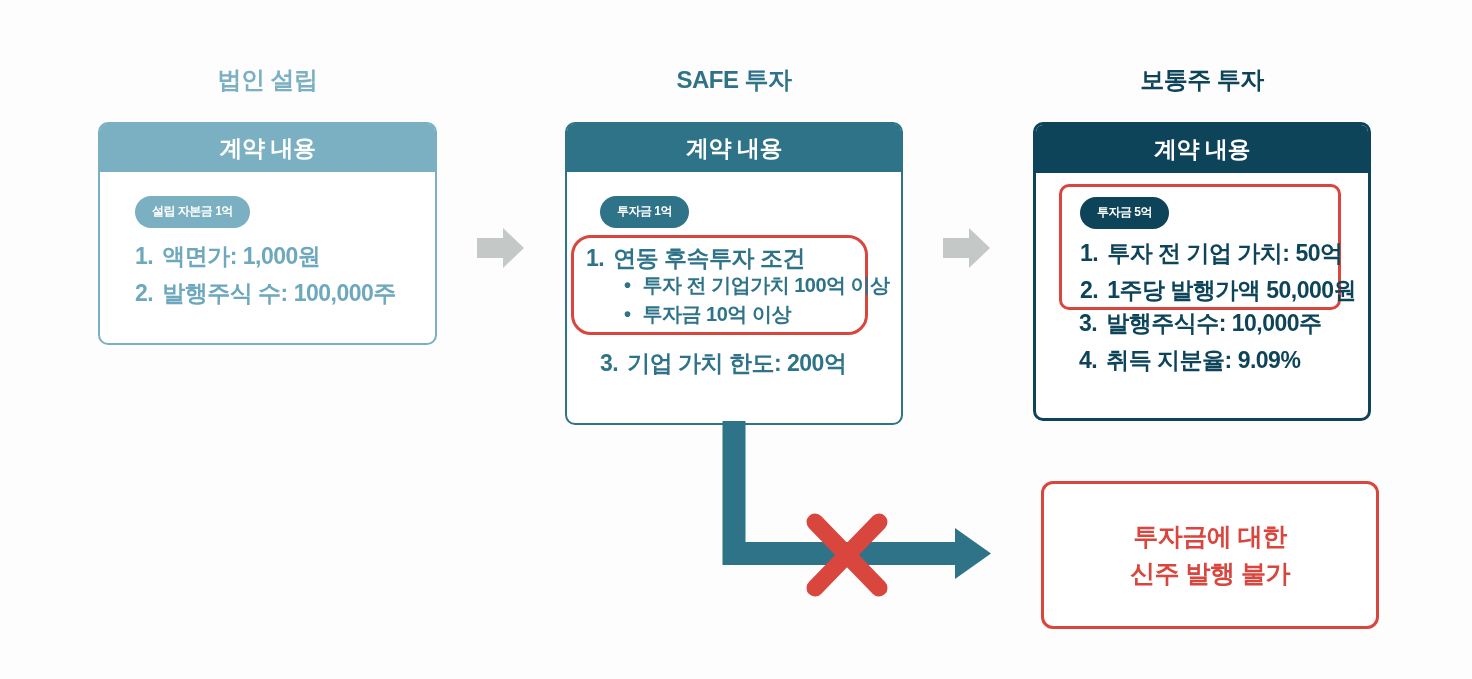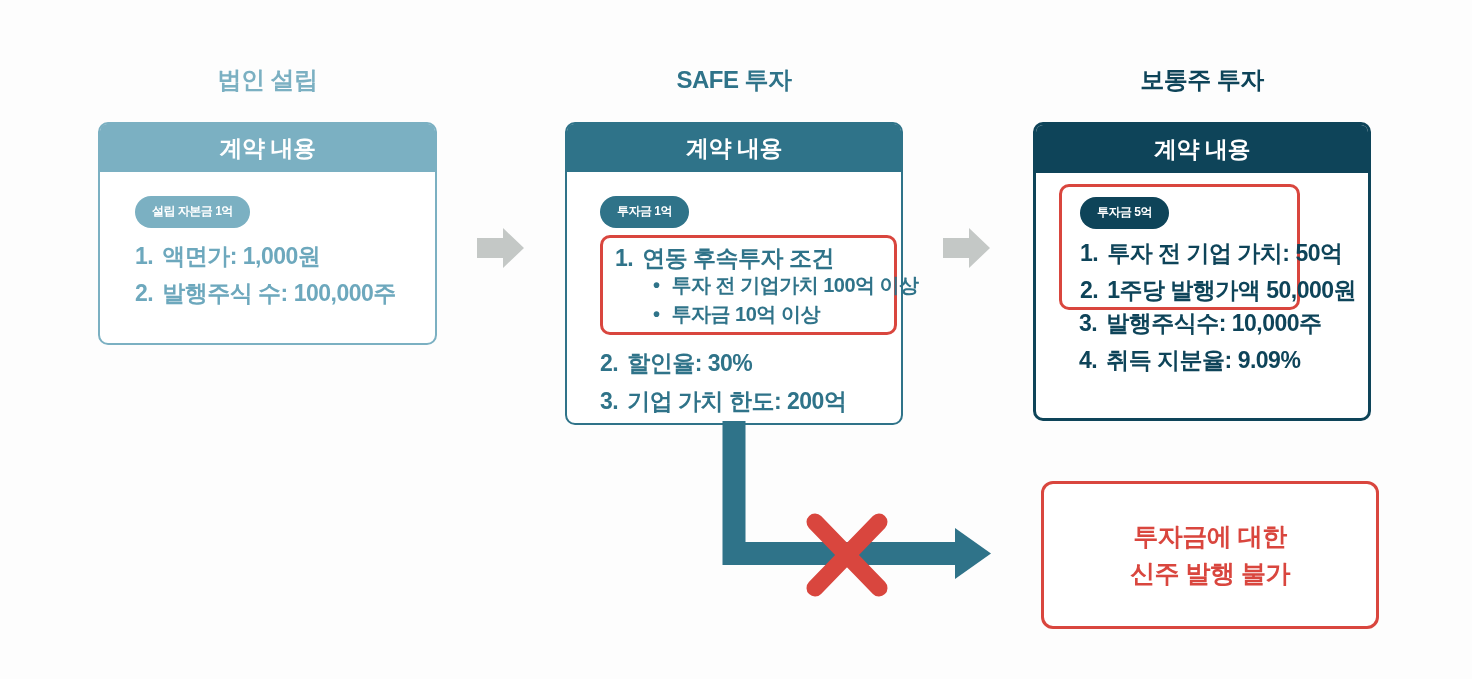--- a/index.html
+++ b/index.html
@@ -39,30 +39,30 @@
   .card3 .item{color:var(--dark);}
   .item .num{margin-right:9px;}
 
   
   .card1 .badge{margin:24px 0 0 35px;}
   .card1 .item{margin:15px 0 0 35px;}
   .card1 .item + .item{margin-top:11px;}
 
   
   .card2 .badge{margin:24px 0 0 33px;}
-  .hl-box2{margin:7px 0 0 33px; width:297px; height:100px;
-    border:3px solid var(--red); border-radius:10px; padding:7px 0 0 12px;}
+  .hl-box2{margin:7px 0 0 4px; width:297px; height:100px;
+    border:3px solid var(--red); border-radius:20px; padding:7px 0 0 12px;}
   .hl-box2 .item{margin:0;}
   .bullet{font-size:20px; line-height:29px; color:var(--mid); letter-spacing:-0.5px; white-space:nowrap; padding-left:38px;}
   .bullet::before{content:"\2022"; margin-right:12px;}
   .card2 .after{margin:15px 0 0 33px;}
   .card2 .after + .after{margin-top:12px;}
 
   
-  .hl-box3{margin:11px 0 0 23px; width:241px; height:126px;
+  .hl-box3{margin:11px 0 0 23px; width:282px; height:126px;
     border:3px solid var(--red); border-radius:10px; padding:10px 0 0 18px;}
   .hl-box3 .item{margin-top:11px;}
   .card3 .after{margin:0 0 0 43px;}
   .card3 .after + .after{margin-top:11px;}
 
   .arrows{position:absolute; left:0; top:0; width:1472px; height:679px; pointer-events:none;}
   .gray-arrow{fill:var(--gray);}
   .elbow{stroke:var(--arrow); stroke-width:23; fill:none;}
   .elbow-head{fill:var(--arrow);}
   .cross line{stroke:var(--red); stroke-width:17; stroke-linecap:round;}
@@ -96,23 +96,20 @@
     <div class="card-header">계약 내용</div>
     <div class="badge">투자금 1억</div>
     <div class="hl-box2">
       <div class="item">
         <span class="num">1.</span><span>연동 후속투자 조건</span>
       </div>
       <div class="bullet">투자 전 기업가치 100억 이상</div>
       <div class="bullet">투자금 10억 이상</div>
     </div>
     <div class="item after">
-      <span class="num">2.</span><span>할인율: 30%</span>
-    </div>
-    <div class="item after">
       <span class="num">3.</span><span>기업 가치 한도: 200억</span>
     </div>
   </div>
 
   <div class="card card3">
     <div class="card-header">계약 내용</div>
     <div class="hl-box3">
       <div class="badge">투자금 5억</div>
       <div class="item">
         <span class="num">1.</span><span>투자 전 기업 가치: 50억</span>

